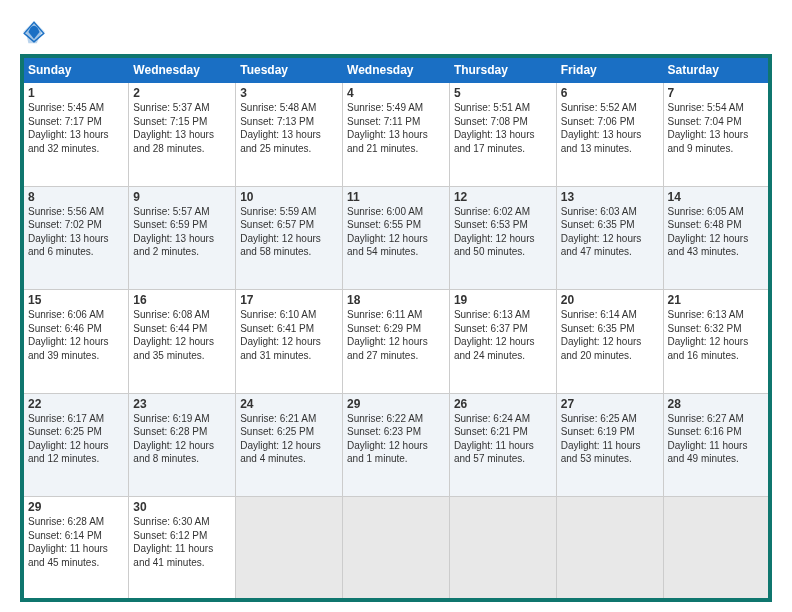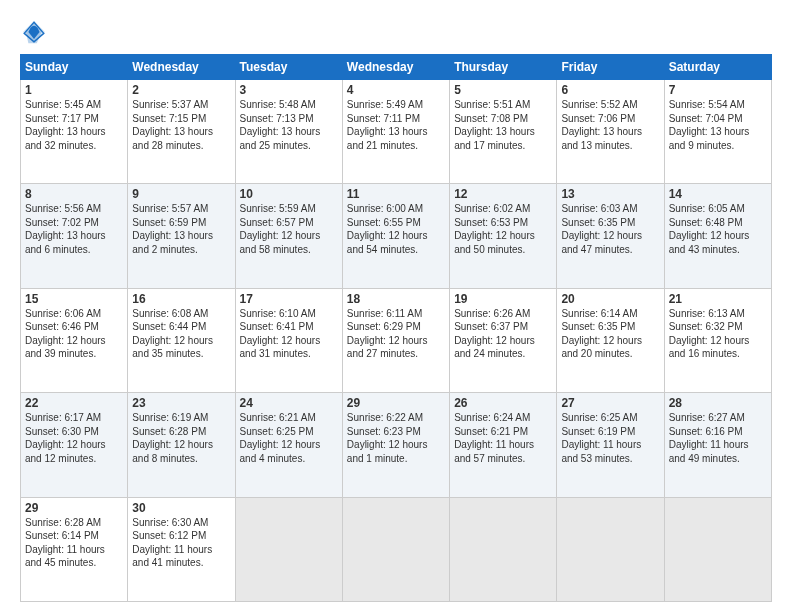--- a/index.html
+++ b/index.html
@@ -49,21 +49,21 @@
       font-weight: bold;
       color: #333;
       line-height: 1.1;
     }
     .subtitle {
       font-size: 15px;
       color: #555;
     }
     .calendar {
       flex: 1;
-      border: 1px solid #0f766e;
+      border: 4px solid #0f766e;
       border-collapse: collapse;
       width: 100%;
       table-layout: fixed;
     }
     .calendar thead tr th {
       background: #1a6fc4;
       color: #fff;
       font-size: 12px;
       font-weight: bold;
       padding: 5px 4px;
@@ -259,21 +259,21 @@
           </td>
           <td>
             <span class="day-num">18</span>
             <div class="day-info">Sunrise: 6:11 AM
 Sunset: 6:29 PM
 Daylight: 12 hours
 and 27 minutes.</div>
           </td>
           <td>
             <span class="day-num">19</span>
-            <div class="day-info">Sunrise: 6:26 AM
+            <div class="day-info">Sunrise: 6:13 AM
 Sunset: 6:37 PM
 Daylight: 12 hours
 and 24 minutes.</div>
           </td>
           <td>
             <span class="day-num">20</span>
             <div class="day-info">Sunrise: 6:14 AM
 Sunset: 6:35 PM
 Daylight: 12 hours
 and 20 minutes.</div>
@@ -283,21 +283,21 @@
             <div class="day-info">Sunrise: 6:13 AM
 Sunset: 6:32 PM
 Daylight: 12 hours
 and 16 minutes.</div>
           </td>
         </tr>
         <tr>
           <td>
             <span class="day-num">22</span>
             <div class="day-info">Sunrise: 6:17 AM
-Sunset: 6:30 PM
+Sunset: 6:25 PM
 Daylight: 12 hours
 and 12 minutes.</div>
           </td>
           <td>
             <span class="day-num">23</span>
             <div class="day-info">Sunrise: 6:19 AM
 Sunset: 6:28 PM
 Daylight: 12 hours
 and 8 minutes.</div>
           </td>

